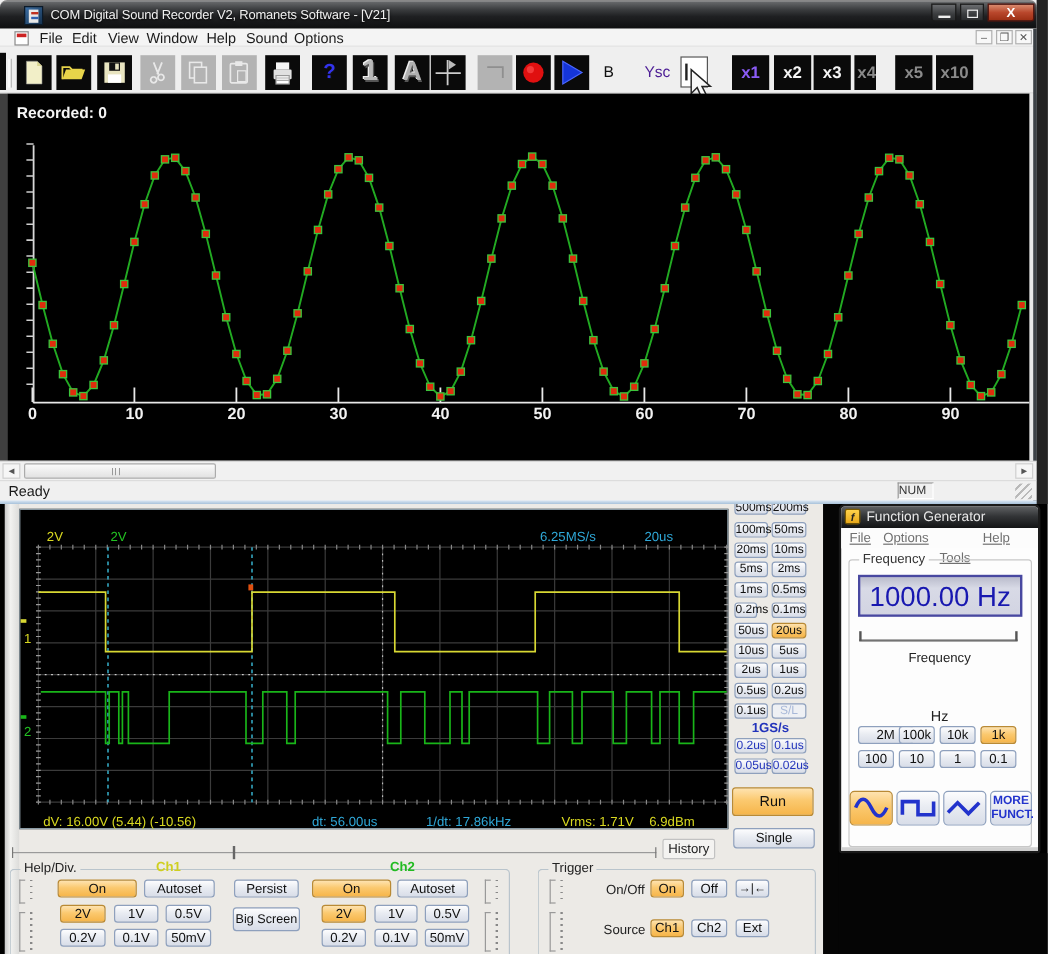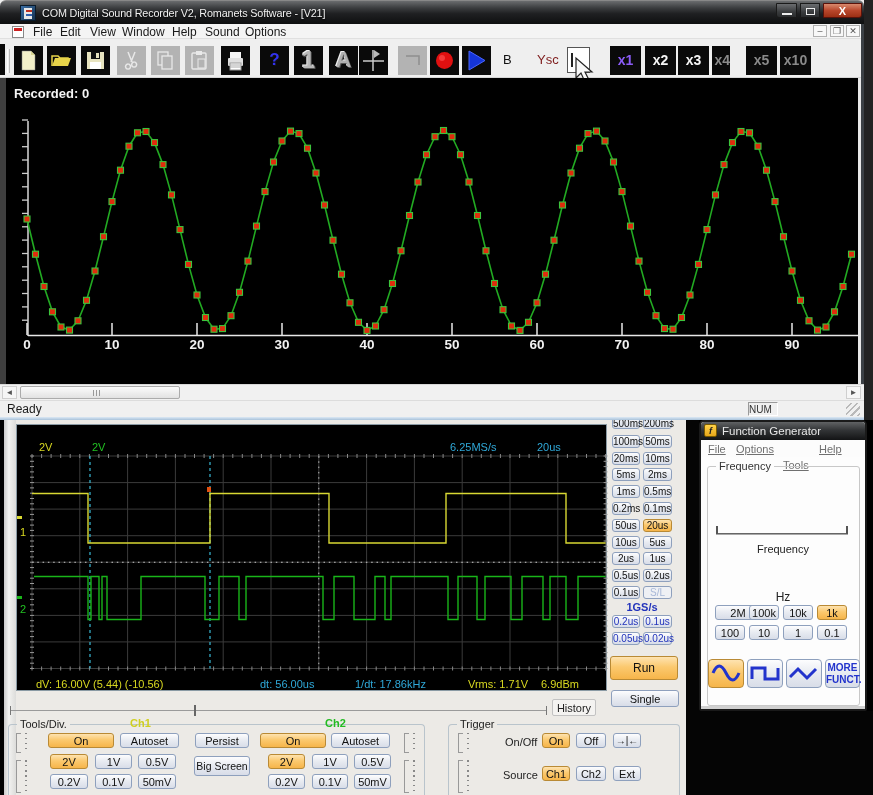--- a/index.html
+++ b/index.html
@@ -95,21 +95,21 @@
           <path d="M8,10 h13 v9" fill="none" stroke="#8f8f8f" stroke-width="1.5"></path>
         </svg></div>
 <div class="tbtn" style="left:430px;"><svg width="29" height="29">
           <circle cx="14.5" cy="14.5" r="8.5" fill="#e01010"></circle>
           <circle cx="12" cy="12" r="3" fill="#f55" opacity="0.6"></circle>
         </svg></div>
 <div class="tbtn" style="left:462px;"><svg width="29" height="29">
           <path d="M7,5 l16,9.5 -16,9.5 z" fill="#1535d8" stroke="#4a66ff" stroke-width="1"></path>
         </svg></div>
 <div class="abs" style="left:503px;top:13px;font-size:13px;color:#111">B</div>
-<div class="abs" style="left:537px;top:13px;font-size:13px;color:#7f1d1d">Ysc</div>
+<div class="abs" style="left:537px;top:13px;font-size:13px;color:#4c1d95">Ysc</div>
 <div class="abs" style="left:567px;top:8px;width:23px;height:26px;background:#fff;border:1px solid #555">
         <div class="abs" style="left:3px;top:5px;width:2px;height:14px;background:#222"></div>
       </div>
 <svg class="abs" style="left:572px;top:17px" width="26" height="30">
         <path d="M4,2 L4,22 L9,17 L13,26 L17,24 L13,16 L20,16 Z" fill="#f8f8f8" stroke="#222" stroke-width="1.2"></path>
       </svg>
 <div class="tbtn" style="left:610px;width:31px;color:#8b5cf6;font-size:14px;font-weight:bold;text-align:center;line-height:28px">x1</div>
 <div class="tbtn" style="left:645px;width:31px;color:#f5f5f5;font-size:14px;font-weight:bold;text-align:center;line-height:28px">x2</div>
 <div class="tbtn" style="left:678px;width:31px;color:#f5f5f5;font-size:14px;font-weight:bold;text-align:center;line-height:28px">x3</div>
 <div class="tbtn" style="left:712px;width:18px;color:#8a8a8a;font-size:14px;font-weight:bold;text-align:right;line-height:28px">x4</div>
@@ -556,21 +556,21 @@
 <div class="sbtn blue" style="left:608px;top:211.5px;width:28px;height:13px;line-height:12px;font-size:10px">0.05us</div>
 <div class="sbtn blue" style="left:639px;top:211.5px;width:29px;height:13px;line-height:12px;font-size:10px">0.02us</div>
 <div class="sbtn or" style="left:606px;top:236px;width:68px;height:24px;line-height:23px;font-size:12px">Run</div>
 <div class="sbtn" style="left:607px;top:270px;width:68px;height:17px;line-height:16px;font-size:11px">Single</div>
 <div class="abs" style="left:6px;top:290px;width:537px;height:1px;background:#9a9a9a"></div>
 <div class="abs" style="left:6px;top:286px;width:1px;height:9px;background:#777"></div>
 <div class="abs" style="left:190px;top:285px;width:2px;height:11px;background:#666"></div>
 <div class="abs" style="left:542px;top:286px;width:1px;height:9px;background:#777"></div>
 <div class="abs" style="left:548px;top:279px;width:44px;height:17px;border:1px solid #c2c2c2;border-radius:2px;font-size:11px;color:#222;text-align:center;line-height:16px;background:#f4f3f1">History</div>
 <div class="gbox" style="left:4px;top:304px;width:417px;height:71px;border-radius:4px 4px 0 0;border-bottom:none">
-      <span>Tools/Div.</span>
+      <span>Help/Div.</span>
     </div>
 <div class="abs" style="left:126px;top:297px;font-size:11px;color:#cfcf20;font-weight:bold">Ch1</div>
 <div class="abs" style="left:321px;top:297px;font-size:11px;color:#22bb22;font-weight:bold">Ch2</div>
 <div class="abs" style="left:12px;top:313px;width:5px;height:20px;border:1px solid #999;border-right:none"></div>
     <div class="abs" style="left:21px;top:313px;width:2px;height:20px;background:repeating-linear-gradient(#888 0,#888 1.5px,transparent 1.5px,transparent 5px)"></div>
 <div class="abs" style="left:12px;top:340px;width:5px;height:33px;border:1px solid #999;border-right:none"></div>
     <div class="abs" style="left:21px;top:340px;width:2px;height:33px;background:repeating-linear-gradient(#888 0,#888 1.5px,transparent 1.5px,transparent 5px)"></div>
 <div class="abs" style="left:400px;top:313px;width:5px;height:20px;border:1px solid #999;border-right:none"></div>
     <div class="abs" style="left:409px;top:313px;width:2px;height:20px;background:repeating-linear-gradient(#888 0,#888 1.5px,transparent 1.5px,transparent 5px)"></div>
 <div class="abs" style="left:400px;top:340px;width:5px;height:33px;border:1px solid #999;border-right:none"></div>
@@ -618,20 +618,23 @@
 </div>
 <div class="abs" style="left:0;top:18px;width:164px;height:17px;background:#fcfcfc;font-size:11px;color:#707070">
 <div class="abs" style="left:7px;top:3px;text-decoration:underline">File</div>
 <div class="abs" style="left:35px;top:3px;text-decoration:underline">Options</div>
 <div class="abs" style="left:82px;top:19px;text-decoration:underline">Tools</div>
 <div class="abs" style="left:118px;top:3px;text-decoration:underline">Help</div>
 </div>
 <div class="gbox" style="left:6px;top:44px;width:153px;height:240px;border-color:#c8c8c8">
       <span style="background:#fdfdfd;color:#333">Frequency</span>
     </div>
+<div class="abs" style="left:14px;top:57px;width:137px;height:35px;background:linear-gradient(#babccc,#d8dae6 30%,#d2d4e2);border:2px solid #4848a0;">
+      <div style="font-size:23px;color:#1818b0;text-align:center;line-height:32px;font-family:'Liberation Sans',sans-serif">1000.00 Hz</div>
+    </div>
 <div class="abs" style="left:15px;top:111px;width:132px;height:2px;background:#a8a8a8;border-top:1px solid #666"></div>
 <div class="abs" style="left:15px;top:104px;width:2px;height:8px;background:#555"></div>
 <div class="abs" style="left:145px;top:104px;width:2px;height:8px;background:#555"></div>
 <div class="abs" style="left:0;top:121px;width:164px;text-align:center;font-size:11px;color:#222">Frequency</div>
 <div class="abs" style="left:0;top:168px;width:164px;text-align:center;font-size:12px;color:#222">Hz</div>
 <div class="sbtn" style="left:14px;top:183px;width:46px;height:15px;line-height:14px;font-size:11px">2M</div>
 <div class="sbtn" style="left:48px;top:183px;width:30px;height:15px;line-height:14px;font-size:11px">100k</div>
 <div class="sbtn" style="left:82px;top:183px;width:30px;height:15px;line-height:14px;font-size:11px">10k</div>
 <div class="sbtn or" style="left:116px;top:183px;width:30px;height:15px;line-height:14px;font-size:11px">1k</div>
 <div class="sbtn" style="left:14px;top:203px;width:30px;height:15px;line-height:14px;font-size:11px">100</div>

